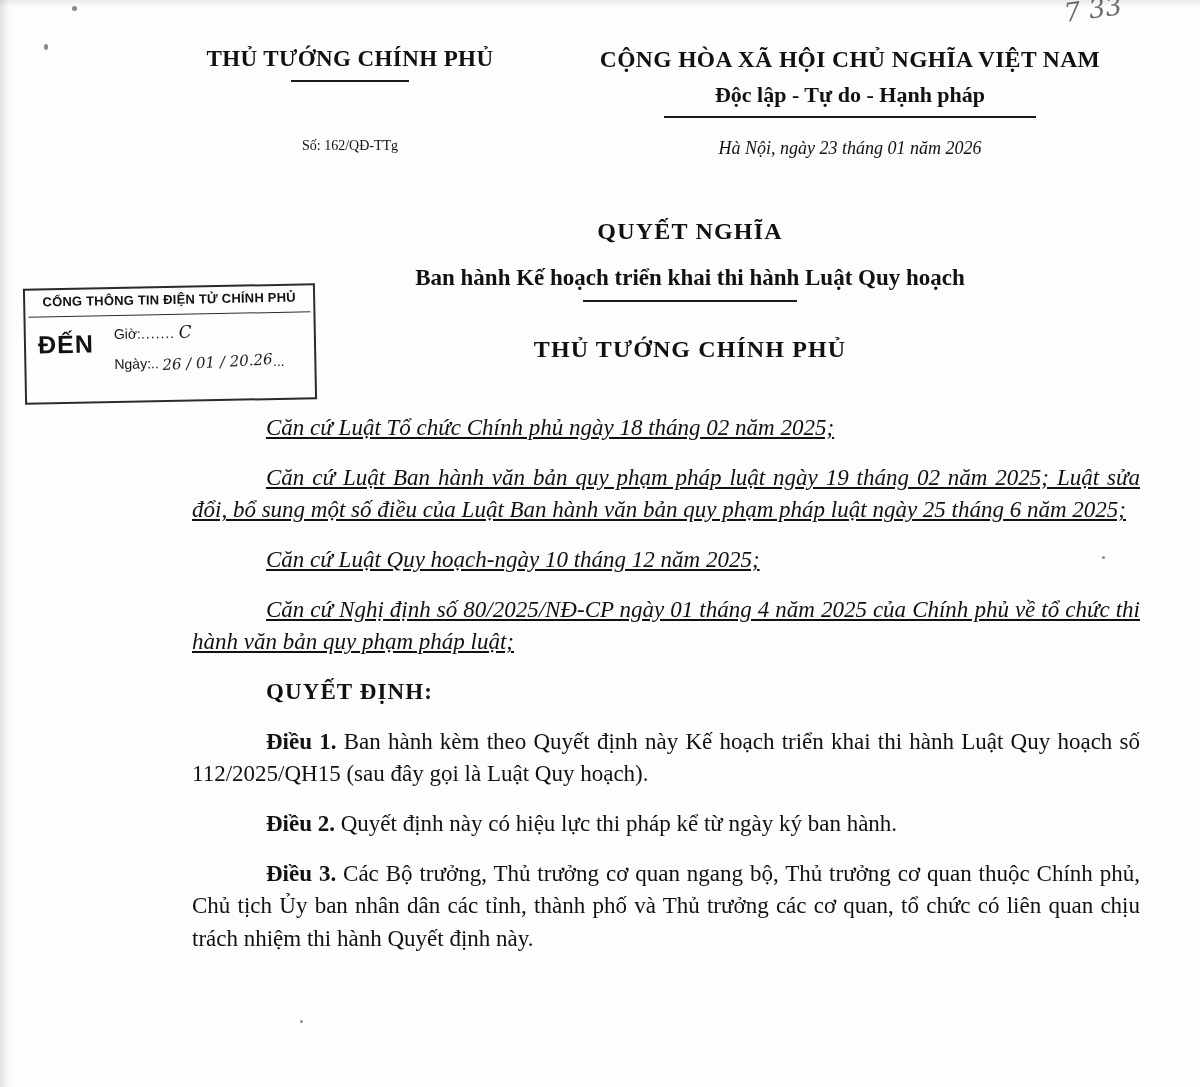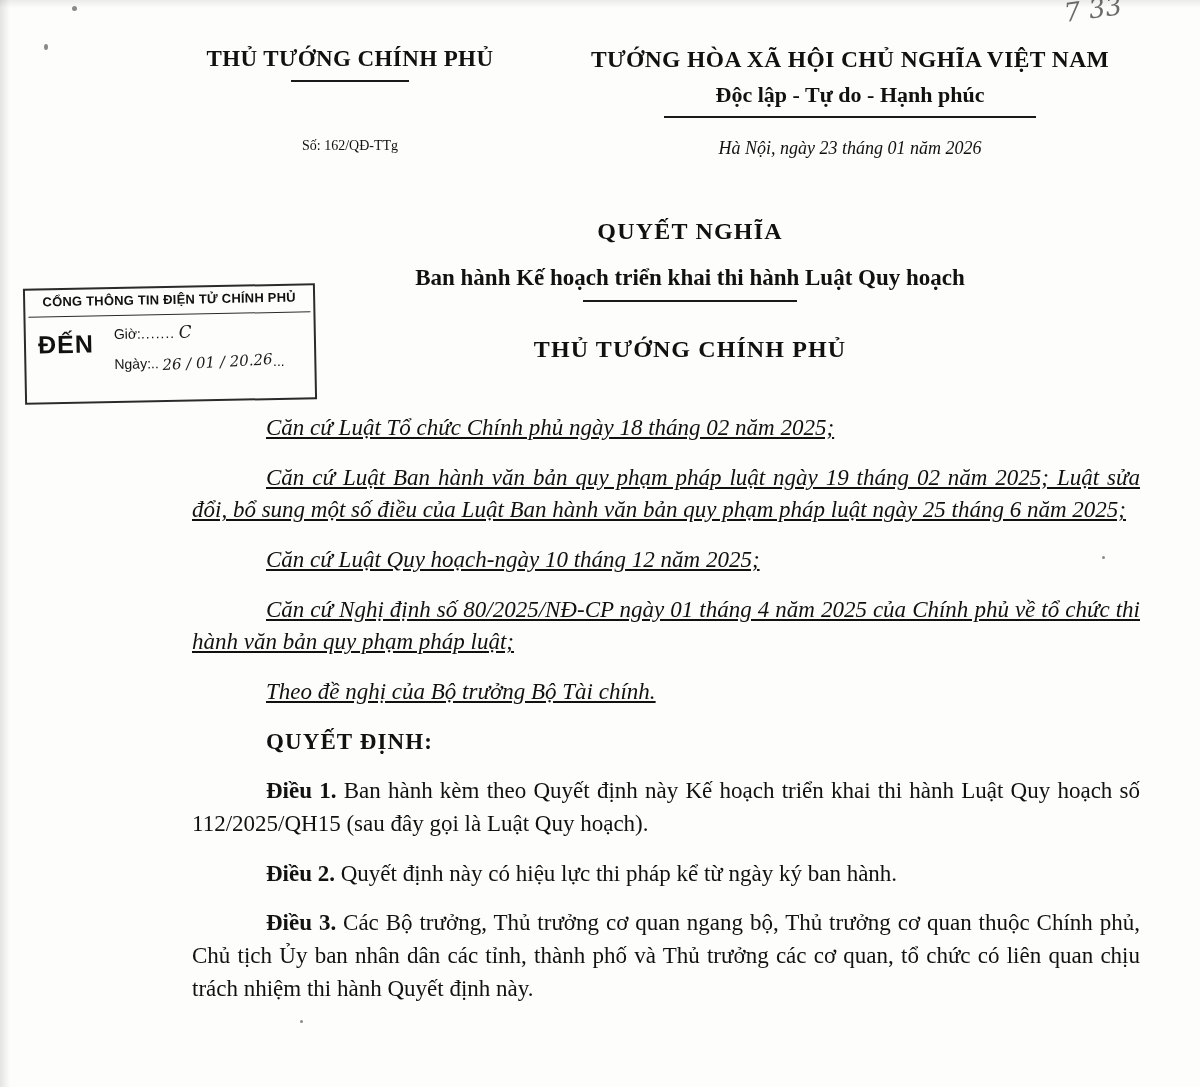--- a/index.html
+++ b/index.html
@@ -259,22 +259,22 @@
   <div class="speck" style="left:72px; top:6px; width:5px; height:5px;"></div>
   <div class="speck" style="left:1102px; top:556px; width:3px; height:3px;"></div>
   <div class="speck" style="left:300px; top:1020px; width:3px; height:3px;"></div>
 
   <div class="header">
     <div class="hdr-left">
       <div class="org-line">THỦ TƯỚNG CHÍNH PHỦ</div>
       <div class="rule rule-left"></div>
     </div>
     <div class="hdr-right">
-      <div class="org-line big">TƯỚNG HÒA XÃ HỘI CHỦ NGHĨA VIỆT NAM</div>
-      <div class="motto">Độc lập - Tự do - Hạnh phúc</div>
+      <div class="org-line big">CỘNG HÒA XÃ HỘI CHỦ NGHĨA VIỆT NAM</div>
+      <div class="motto">Độc lập - Tự do - Hạnh pháp</div>
       <div class="rule rule-right"></div>
     </div>
     <div class="sohieu">Số: 162/QĐ-TTg</div>
     <div class="date">Hà Nội, ngày 23 tháng 01 năm 2026</div>
   </div>
 
   <div class="title-block">
     <div class="t-qd">QUYẾT NGHĨA</div>
     <div class="t-sub">Ban hành Kế hoạch triển khai thi hành Luật Quy hoạch</div>
     <div class="t-rule"></div>
@@ -294,21 +294,20 @@
       <span class="hand small">26 / 01 / 20.26</span><span class="dots">...</span>
     </div>
   </div>
 
   <div class="body-text">
 
     <p class="para italic">Căn cứ Luật Tổ chức Chính phủ ngày 18 tháng 02 năm 2025;</p>
     <p class="para italic">Căn cứ Luật Ban hành văn bản quy phạm pháp luật ngày 19 tháng 02 năm 2025; Luật sửa đổi, bổ sung một số điều của Luật Ban hành văn bản quy phạm pháp luật ngày 25 tháng 6 năm 2025;</p>
     <p class="para italic">Căn cứ Luật Quy hoạch-ngày 10 tháng 12 năm 2025;</p>
     <p class="para italic">Căn cứ Nghị định số 80/2025/NĐ-CP ngày 01 tháng 4 năm 2025 của Chính phủ về tổ chức thi hành văn bản quy phạm pháp luật;</p>
-    <p class="para italic">Theo đề nghị của Bộ trưởng Bộ Tài chính.</p>
 
     <p class="para center-bold">QUYẾT ĐỊNH:</p>
 
     <p class="para">
       <span class="dieu">Điều 1.</span><span> Ban hành kèm theo Quyết định này Kế hoạch triển khai thi hành Luật Quy hoạch số 112/2025/QH15 (sau đây gọi là Luật Quy hoạch).</span>
     </p>
     <p class="para">
       <span class="dieu">Điều 2.</span><span> Quyết định này có hiệu lực thi pháp kể từ ngày ký ban hành.</span>
     </p>
     <p class="para">

